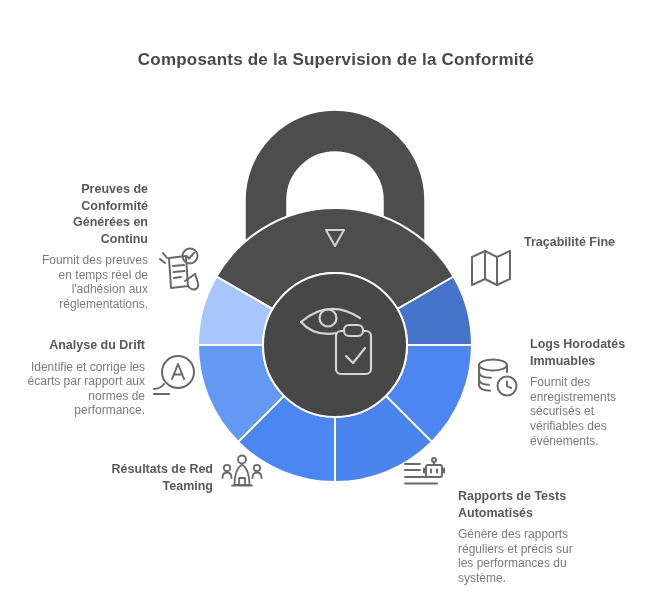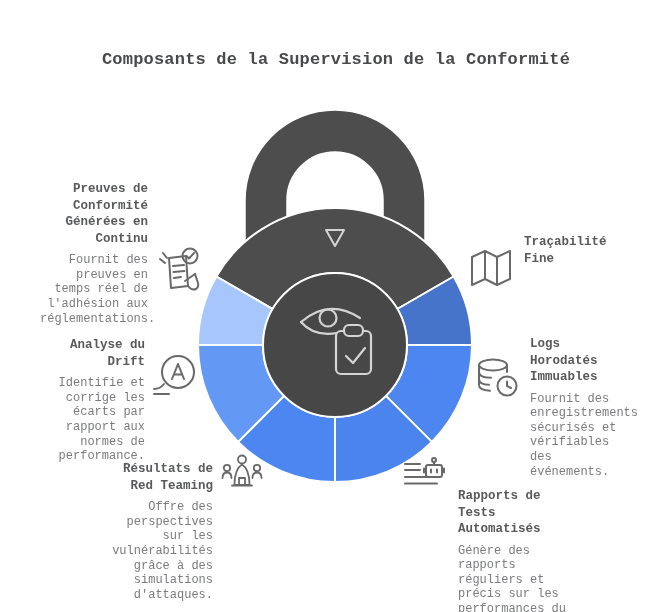--- a/index.html
+++ b/index.html
@@ -1,18 +1,18 @@
 <!DOCTYPE html>
 <html><head>
 <meta charset="utf-8">
 <style>
   html,body { margin:0; padding:0; background:#ffffff; }
   .canvas {
     position:relative; width:672px; height:612px; background:#ffffff;
-    font-family:Liberation Mono, monospace; overflow:hidden;
+    font-family:Liberation Sans, sans-serif; overflow:hidden;
   }
   .page-title {
     position:absolute; top:50px; left:0; width:672px; text-align:center;
     font-size:17px; font-weight:bold; color:#48494b; letter-spacing:.2px;
   }
   .lock-svg { position:absolute; left:0; top:0; }
   .item { position:absolute; }
   .item-heading { font-size:12.5px; font-weight:bold; color:#58595b; line-height:1.32; }
   .item-desc { font-size:12px; color:#7a7b7d; line-height:1.22; margin-top:6px; }
   .t-right { text-align:right; }
@@ -90,21 +90,20 @@
     <g fill="none" stroke="currentColor" stroke-width="2" stroke-linecap="round" stroke-linejoin="round">
       <circle cx="28" cy="21" r="16"></circle>
       <path d="M22,28 L28,13 L34,28 M24,23.5 h8"></path>
       <path d="M14,33 q-4,5 -10,5"></path>
       <path d="M4,43 h15"></path>
     </g>
   </svg>
 
   <div class="item t-right" id="item-l3">
     <div class="item-heading">Résultats de Red Teaming</div>
-    <div class="item-desc">Offre des perspectives sur les vulnérabilités grâce à des simulations d'attaques.</div>
   </div>
   <svg class="icon" id="icon-l3" width="42" height="40" viewBox="0 0 42 40" style="color: rgb(105, 105, 105);">
     <g fill="none" stroke="currentColor" stroke-width="1.8" stroke-linecap="round" stroke-linejoin="round">
       <circle cx="21" cy="7.5" r="4"></circle>
       <path d="M13.5,33 Q13.5,17 21,12.5 Q28.5,17 28.5,33 Z"></path>
       <rect x="18" y="26" width="6" height="7"></rect>
       <path d="M11,33.5 H31"></path>
       <circle cx="6" cy="16" r="3.2"></circle>
       <path d="M1.5,26 Q1.5,20.5 6,20.5 Q10.5,20.5 10.5,26"></path>
       <circle cx="36" cy="16" r="3.2"></circle>

